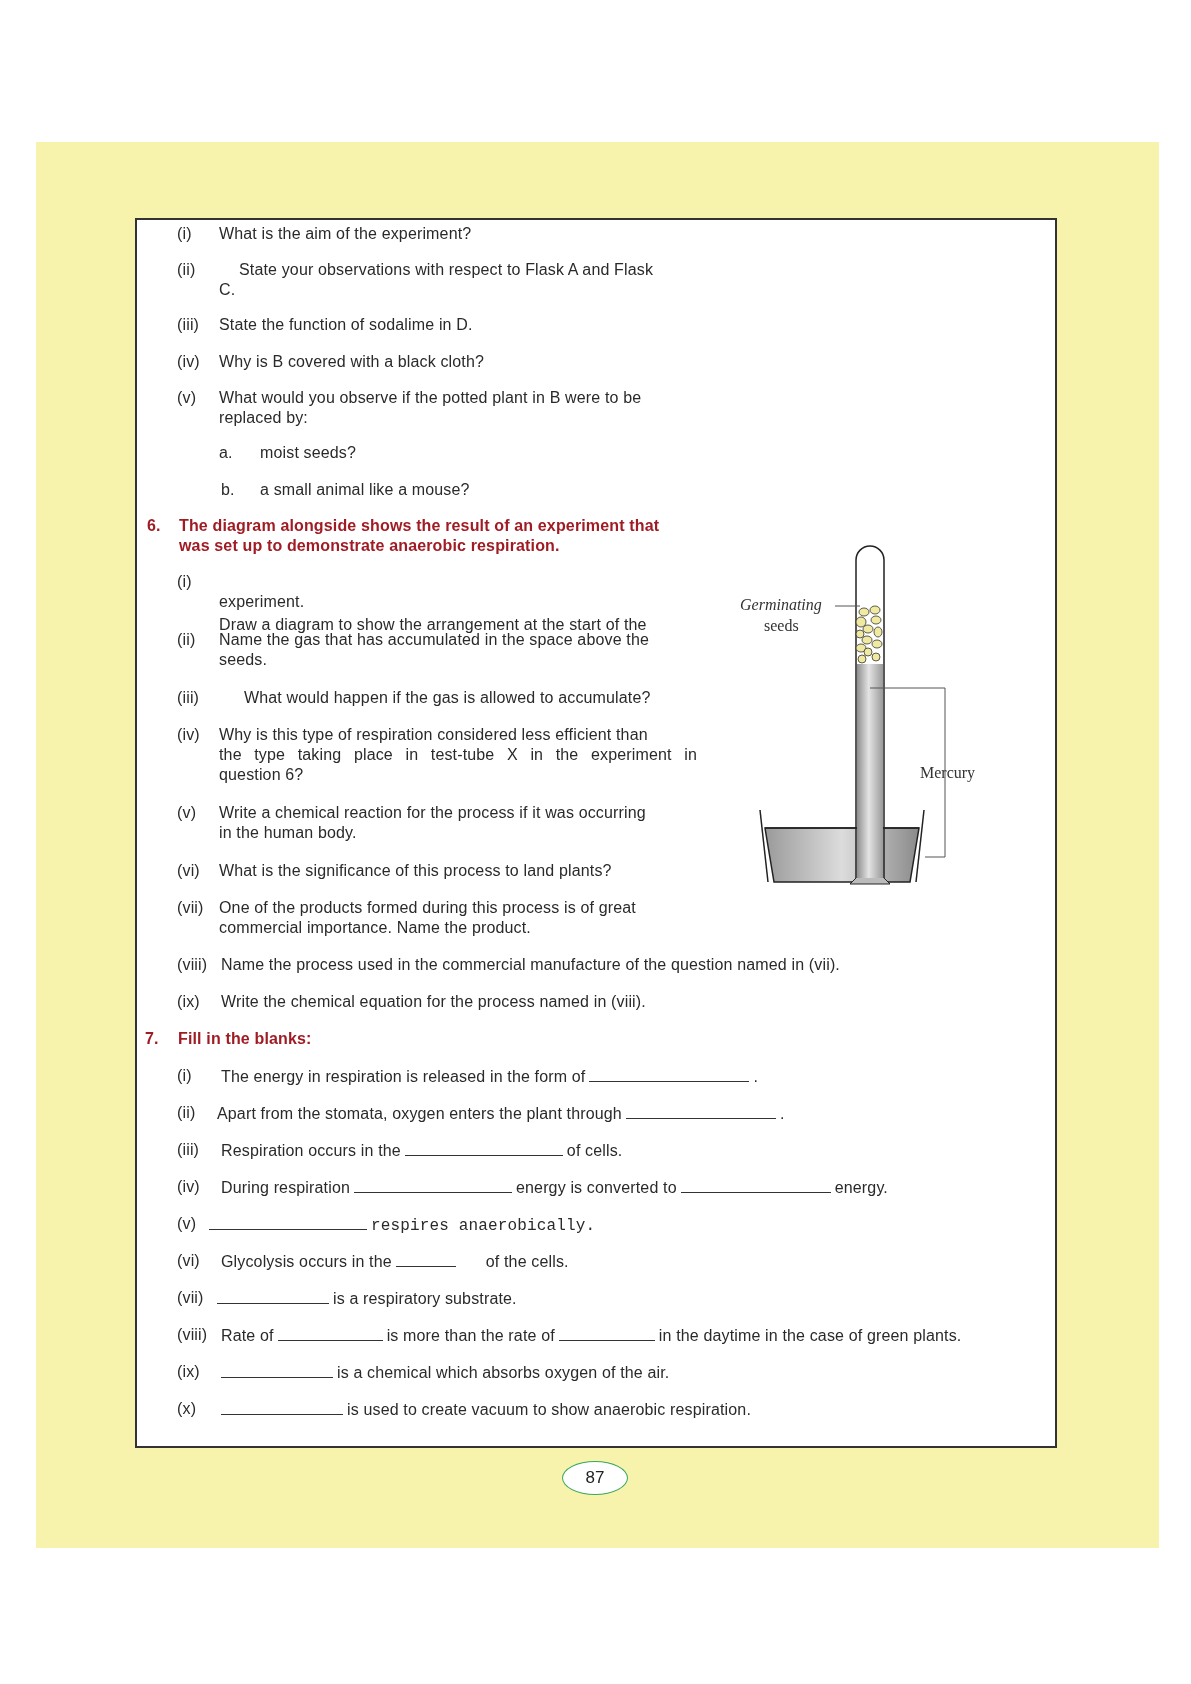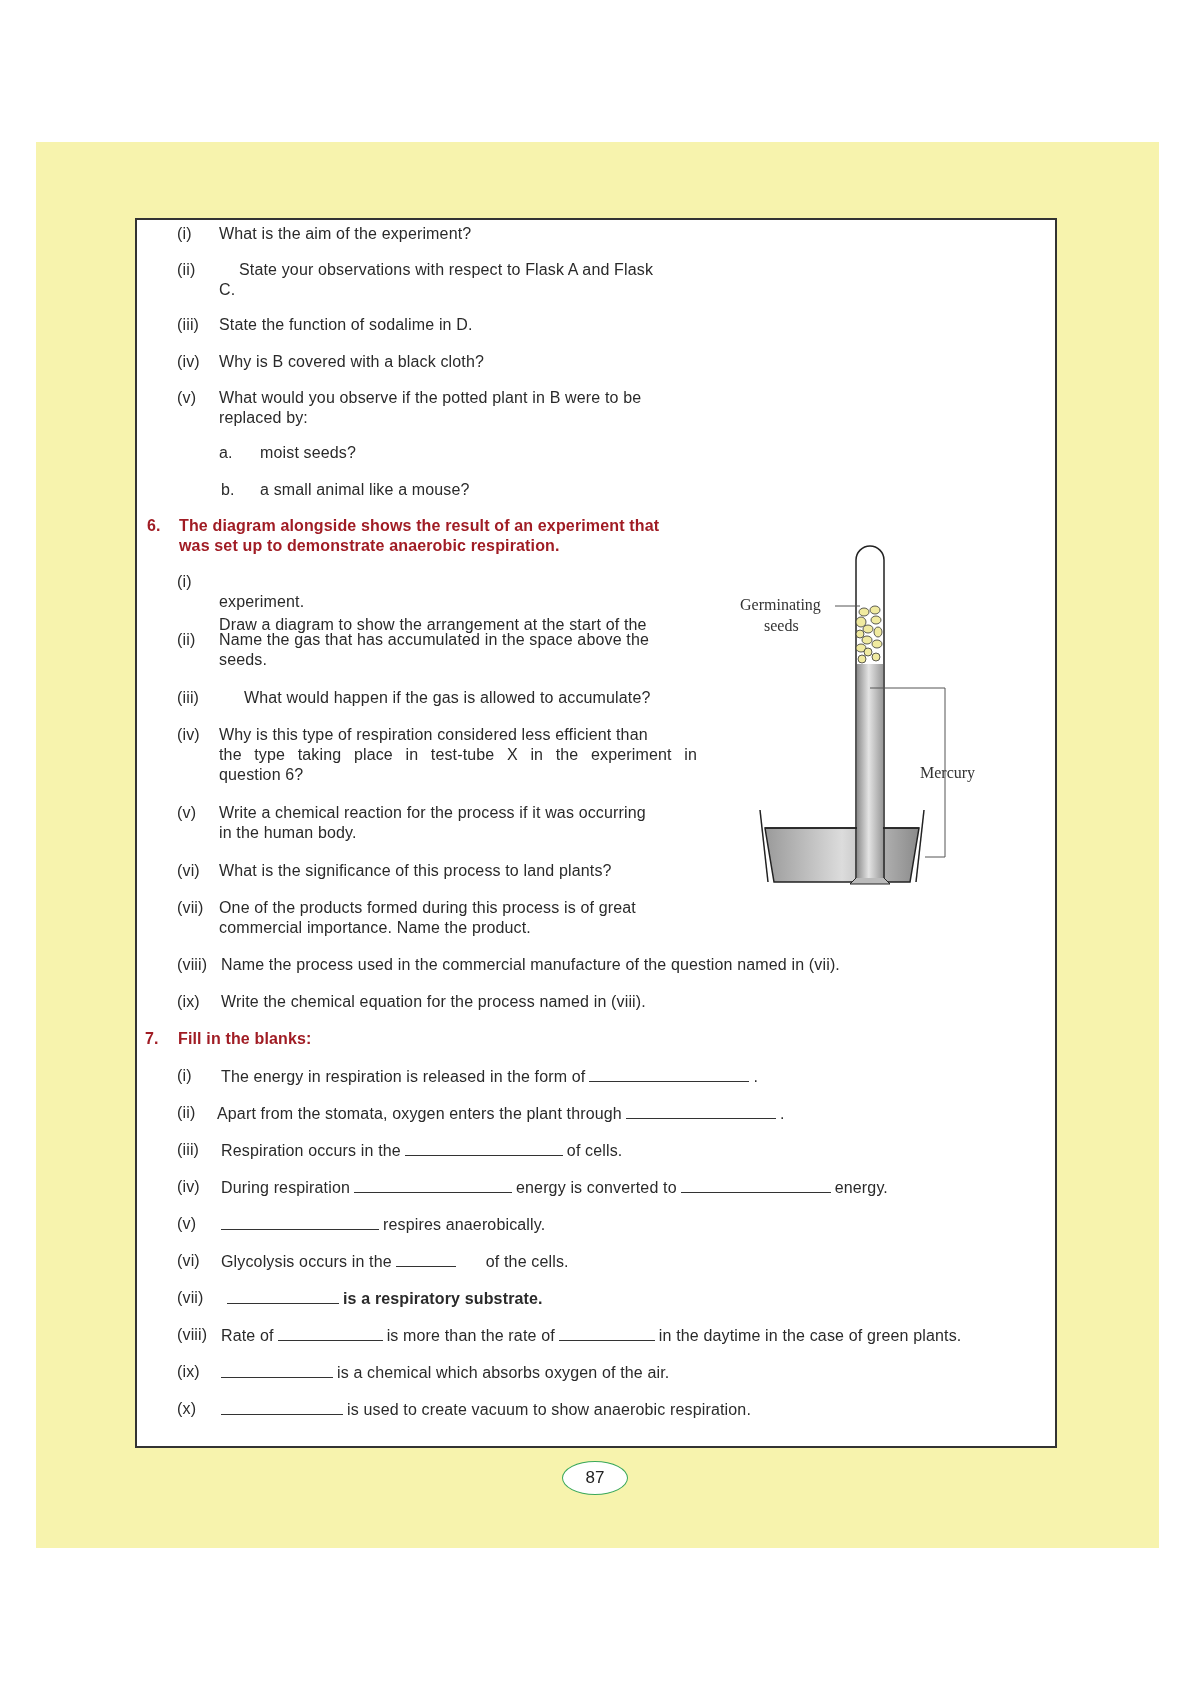--- a/index.html
+++ b/index.html
@@ -118,29 +118,29 @@
   <div class="row" style="left:40px;top:919px;white-space:nowrap;">
     <span class="num">(iii)</span>
     <span class="txt" style="left:44px;"><span>Respiration occurs in the</span><span class="blank" style="width:158px;"></span><span>of cells.</span></span>
   </div>
   <div class="row" style="left:40px;top:956px;white-space:nowrap;">
     <span class="num">(iv)</span>
     <span class="txt" style="left:44px;text-align:center;"><span>During respiration</span><span class="blank" style="width:158px;"></span><span>energy is converted to</span><span class="blank" style="width:150px;"></span><span>energy.</span></span>
   </div>
   <div class="row" style="left:40px;top:993px;white-space:nowrap;">
     <span class="num">(v)</span>
-    <span class="txt" style="left:40px;"><span class="blank" style="width:158px;"></span><span>respires anaerobically.</span></span>
+    <span class="txt" style="left:28px;font-family:Liberation Mono, monospace;"><span class="blank" style="width:158px;"></span><span>respires anaerobically.</span></span>
   </div>
   <div class="row" style="left:40px;top:1030px;white-space:nowrap;">
     <span class="num">(vi)</span>
     <span class="txt" style="left:44px;"><span>Glycolysis occurs in the</span><span class="blank" style="width:60px;margin-right:30px;"></span><span>of the cells.</span></span>
   </div>
   <div class="row" style="left:40px;top:1067px;white-space:nowrap;">
     <span class="num">(vii)</span>
-    <span class="txt" style="left:46px;font-weight:bold;"><span class="blank" style="width:112px;"></span><span>is a respiratory substrate.</span></span>
+    <span class="txt" style="left:36px;"><span class="blank" style="width:112px;"></span><span>is a respiratory substrate.</span></span>
   </div>
   <div class="row" style="left:40px;top:1104px;white-space:nowrap;">
     <span class="num">(viii)</span>
     <span class="txt" style="left:44px;"><span>Rate of</span><span class="blank" style="width:105px;"></span><span>is more than the rate of</span><span class="blank" style="width:96px;"></span><span>in the daytime in the case of green plants.</span></span>
   </div>
   <div class="row" style="left:40px;top:1141px;white-space:nowrap;">
     <span class="num">(ix)</span>
     <span class="txt" style="left:40px;"><span class="blank" style="width:112px;"></span><span>is a chemical which absorbs oxygen of the air.</span></span>
   </div>
   <div class="row" style="left:40px;top:1178px;white-space:nowrap;">
@@ -189,18 +189,18 @@
       <ellipse cx="121" cy="108" rx="5" ry="4"></ellipse>
         <ellipse cx="137" cy="104" rx="5" ry="4"></ellipse>
       <ellipse cx="128" cy="112" rx="4" ry="4"></ellipse>
         <ellipse cx="122" cy="119" rx="4" ry="4"></ellipse>
       <ellipse cx="136" cy="117" rx="4" ry="4"></ellipse>
     </g>
 
     <line x1="95" y1="66" x2="120" y2="66" stroke="#555" stroke-width="1"></line>
     <polyline points="130,148 205,148 205,317 185,317" fill="none" stroke="#555" stroke-width="1"></polyline>
   </svg>
-  <span class="diag-label" style="left:0px;top:56px;">Germinating</span>
+  <span class="diag-label" style="left:0px;top:56px;font-style:italic;">Germinating</span>
   <span class="diag-label" style="left:24px;top:77px;">seeds</span>
   <span class="diag-label" style="left:180px;top:224px;">Mercury</span>
 </div>
 
 <div class="pageno">87</div>
 
 </body></html>

